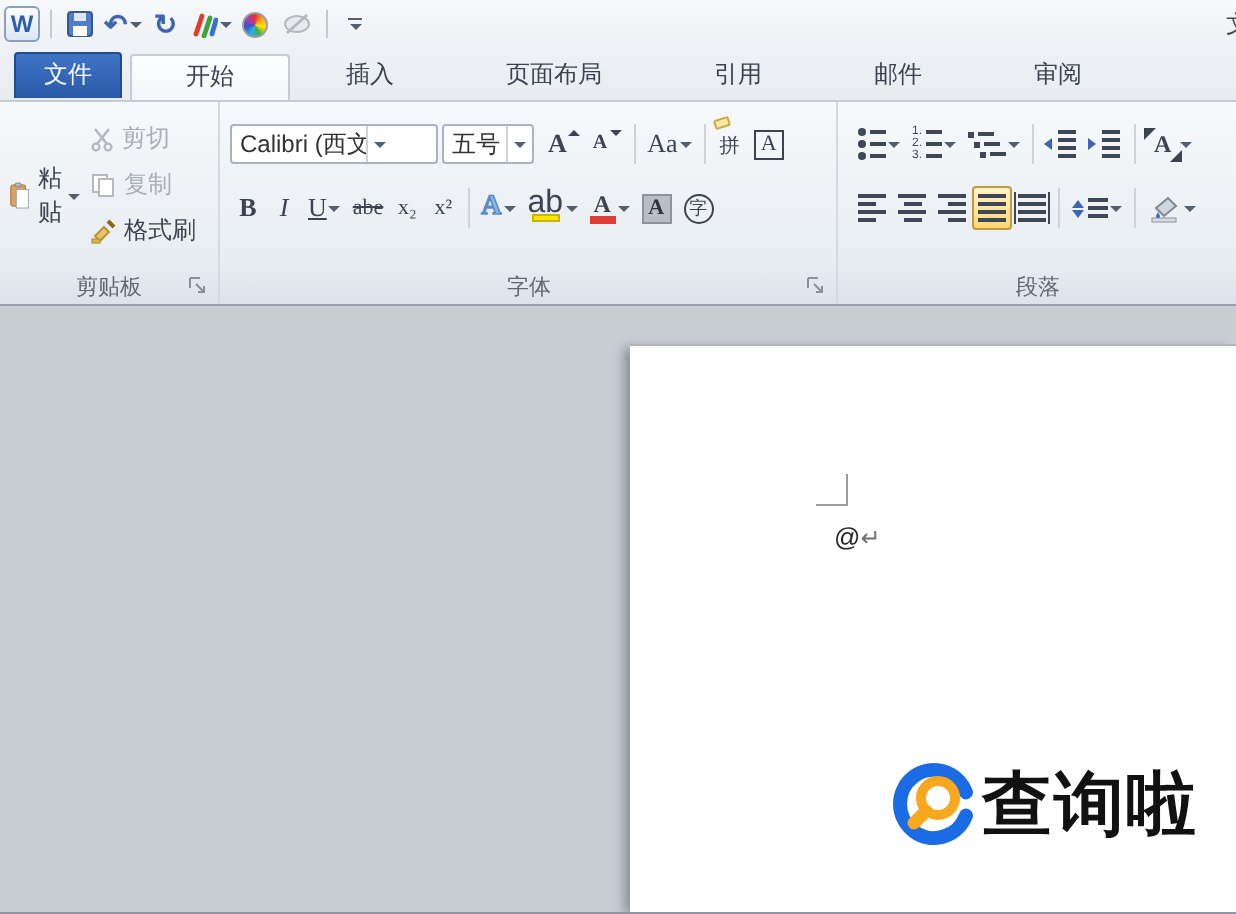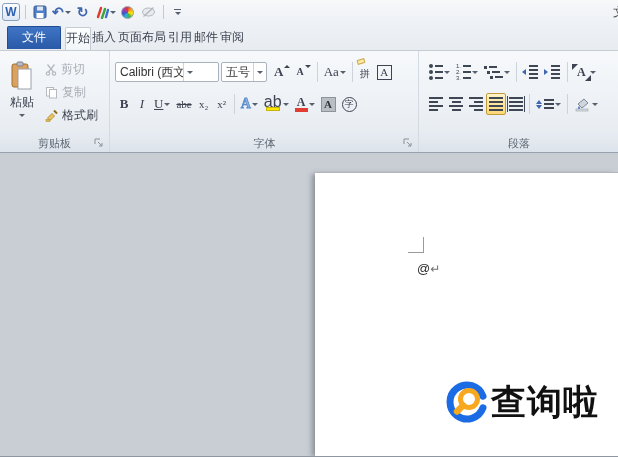--- a/index.html
+++ b/index.html
@@ -22,21 +22,21 @@
   .wheel { width:13px; height:13px; border-radius:50%;
            background:conic-gradient(#e4342b,#f6a81f,#ffe600,#3fae49,#2bb3e6,#3b56c4,#a23bb8,#e4342b);
            border:1px solid #9aa0a8; }
   .qmore { display:flex; flex-direction:column; align-items:center; gap:2px; }
   .qmore .bar { width:7px; height:1px; background:#55606e; }
   .title-frag { position:absolute; right:-7px; top:4px; font-size:12px; color:#4a4a4a; white-space:nowrap; }
 
   
   .tabrow { position:absolute; left:0; top:24px; width:618px; height:26px;
             background:linear-gradient(#eef1f5,#e8ecf1); display:flex; align-items:center; }
-  .tab { height:23px; padding:0 0; display:flex; align-items:center; font-size:12px; color:#3c4350;
+  .tab { height:23px; padding:0 27px; display:flex; align-items:center; font-size:12px; color:#3c4350;
          border:1px solid transparent; border-bottom:none; position:relative; }
   .tab.file { background:linear-gradient(#3f74c5,#2a5aa8); color:#fff; border:1px solid #1f4c92;
               border-bottom:none; border-radius:2px 2px 0 0; margin-left:7px; margin-right:4px; padding:0 14px; }
   .tab.active { background:linear-gradient(#fdfefe,#f3f6f9); border-color:#c6ccd4; border-radius:2px 2px 0 0;
                 bottom:-1px; z-index:3; }
 
   
   .ribbon { position:absolute; left:0; top:50px; width:618px; height:103px;
             background:linear-gradient(#f7f9fb,#e8edf2 78%,#dde3ea);
             border-top:1px solid #c6ccd4; border-bottom:1px solid #99a1ac; }
@@ -51,21 +51,21 @@
 
   .row { display:flex; align-items:center; }
   .vs { width:1px; height:20px; background:#ccd3db; margin:0 3px; flex:none; }
   .ib { height:22px; min-width:18px; display:flex; align-items:center; justify-content:center; gap:1px;
         padding:0 2px; border:1px solid transparent; border-radius:2px; flex:none; }
   .ib.on { background:linear-gradient(#fff3c9,#fcd873); border-color:#c29a3e; }
   .glyph { font-family:"Liberation Serif", serif; font-size:13px; color:#3e4352; line-height:14px; }
 
   
   .paste-btn { position:absolute; left:4px; top:6px; width:36px; height:78px; display:flex;
-               flex-direction:column; align-items:center; gap:3px; padding-top:4px; border-radius:2px; }
+               flex-direction:row; align-items:center; gap:3px; padding-top:4px; border-radius:2px; }
   .paste-label { font-size:12px; color:#3c4350; }
   .clip-col { position:absolute; left:42px; top:8px; display:flex; flex-direction:column; gap:3px; }
   .small-cmd { display:flex; align-items:center; gap:4px; height:20px; padding:0 3px; font-size:12px; }
   .small-cmd.disabled { color:#a9aeb6; }
   .small-cmd.enabled { color:#3c4350;align-items:center; }
 
   
   .f-row1 { position:absolute; left:4px; top:10px; }
   .f-row2 { position:absolute; left:4px; top:42px; }
   .combo { height:20px; background:#fff; border:1px solid #a9b3bf; border-radius:2px; display:flex;

